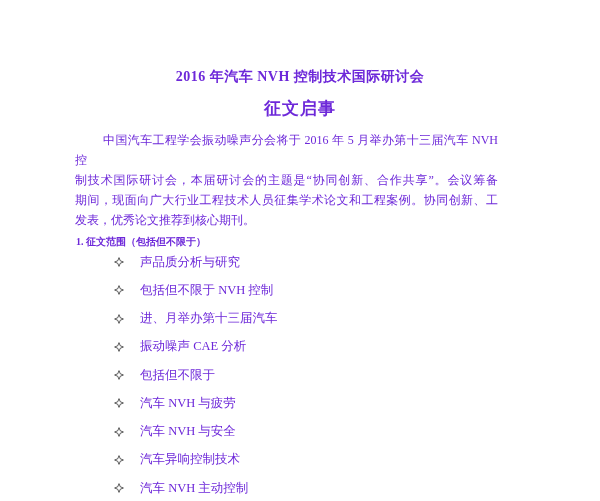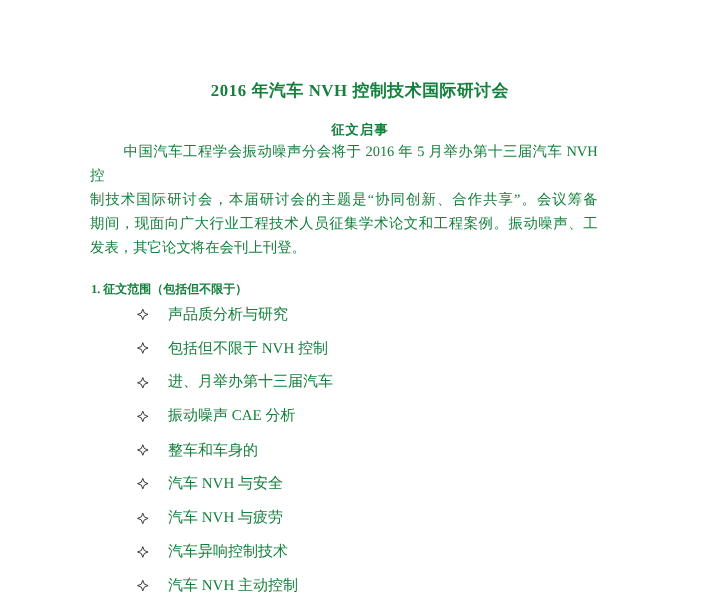--- a/index.html
+++ b/index.html
@@ -7,47 +7,47 @@
     padding: 0;
     background: #ffffff;
   }
   .page {
     position: relative;
     width: 600px;
     height: 501px;
     background: #ffffff;
     overflow: hidden;
     font-family: "Liberation Serif", "DejaVu Serif", serif;
-    color: #15803d;
+    color: #6d28d9;
   }
   .doc-title {
     position: absolute;
     top: 66px;
     left: 0;
     width: 600px;
     text-align: center;
     font-size: 14px;
     font-weight: bold;
     line-height: 22px;
     letter-spacing: 0.5px;
   }
   .doc-subtitle {
     position: absolute;
     top: 98px;
     left: 0;
     width: 600px;
     text-align: center;
-    font-size: 11px;
+    font-size: 17px;
     font-weight: bold;
     line-height: 22px;
     letter-spacing: 1px;
   }
   .body-para {
     position: absolute;
-    top: 116px;
+    top: 130px;
     left: 75px;
     width: 423px;
     font-size: 12px;
     line-height: 20px;
   }
   .body-line {
     text-align: justify;
     text-align-last: justify;
     white-space: normal;
   }
@@ -92,22 +92,22 @@
 
 <div class="page">
 
   <div class="doc-title">2016 年汽车 NVH 控制技术国际研讨会</div>
 
   <div class="doc-subtitle">征文启事</div>
 
   <div class="body-para">
     <div class="body-line first">中国汽车工程学会振动噪声分会将于 2016 年 5 月举办第十三届汽车 NVH 控</div>
     <div class="body-line">制技术国际研讨会，本届研讨会的主题是“协同创新、合作共享”。会议筹备</div>
-    <div class="body-line">期间，现面向广大行业工程技术人员征集学术论文和工程案例。振动噪声、工</div>
-    <div class="body-line last">发表，其它论文将在会刊上刊登。</div>
+    <div class="body-line">期间，现面向广大行业工程技术人员征集学术论文和工程案例。协同创新、工</div>
+    <div class="body-line last">发表，优秀论文推荐到核心期刊。</div>
   </div>
 
   <div class="section-heading">1. 征文范围（包括但不限于）</div>
 
   <ul class="bullet-list">
     <li class="bullet-item">
       <svg class="star" viewBox="0 0 24 24">
           <path d="M12 1.5 L15 9 L22.5 12 L15 15 L12 22.5 L9 15 L1.5 12 L9 9 Z" fill="none" stroke="#1a1a1a" stroke-width="1.7"></path>
         </svg>
       <span>声品质分析与研究</span>
@@ -127,33 +127,33 @@
     <li class="bullet-item">
       <svg class="star" viewBox="0 0 24 24">
           <path d="M12 1.5 L15 9 L22.5 12 L15 15 L12 22.5 L9 15 L1.5 12 L9 9 Z" fill="none" stroke="#1a1a1a" stroke-width="1.7"></path>
         </svg>
       <span>振动噪声 CAE 分析</span>
     </li>
     <li class="bullet-item">
       <svg class="star" viewBox="0 0 24 24">
           <path d="M12 1.5 L15 9 L22.5 12 L15 15 L12 22.5 L9 15 L1.5 12 L9 9 Z" fill="none" stroke="#1a1a1a" stroke-width="1.7"></path>
         </svg>
-      <span>整车和车身的</span>
+      <span>包括但不限于</span>
+    </li>
+    <li class="bullet-item">
+      <svg class="star" viewBox="0 0 24 24">
+          <path d="M12 1.5 L15 9 L22.5 12 L15 15 L12 22.5 L9 15 L1.5 12 L9 9 Z" fill="none" stroke="#1a1a1a" stroke-width="1.7"></path>
+        </svg>
+      <span>汽车 NVH 与疲劳</span>
     </li>
     <li class="bullet-item">
       <svg class="star" viewBox="0 0 24 24">
           <path d="M12 1.5 L15 9 L22.5 12 L15 15 L12 22.5 L9 15 L1.5 12 L9 9 Z" fill="none" stroke="#1a1a1a" stroke-width="1.7"></path>
         </svg>
       <span>汽车 NVH 与安全</span>
-    </li>
-    <li class="bullet-item">
-      <svg class="star" viewBox="0 0 24 24">
-          <path d="M12 1.5 L15 9 L22.5 12 L15 15 L12 22.5 L9 15 L1.5 12 L9 9 Z" fill="none" stroke="#1a1a1a" stroke-width="1.7"></path>
-        </svg>
-      <span>汽车 NVH 与疲劳</span>
     </li>
     <li class="bullet-item">
       <svg class="star" viewBox="0 0 24 24">
           <path d="M12 1.5 L15 9 L22.5 12 L15 15 L12 22.5 L9 15 L1.5 12 L9 9 Z" fill="none" stroke="#1a1a1a" stroke-width="1.7"></path>
         </svg>
       <span>汽车异响控制技术</span>
     </li>
     <li class="bullet-item">
       <svg class="star" viewBox="0 0 24 24">
           <path d="M12 1.5 L15 9 L22.5 12 L15 15 L12 22.5 L9 15 L1.5 12 L9 9 Z" fill="none" stroke="#1a1a1a" stroke-width="1.7"></path>

